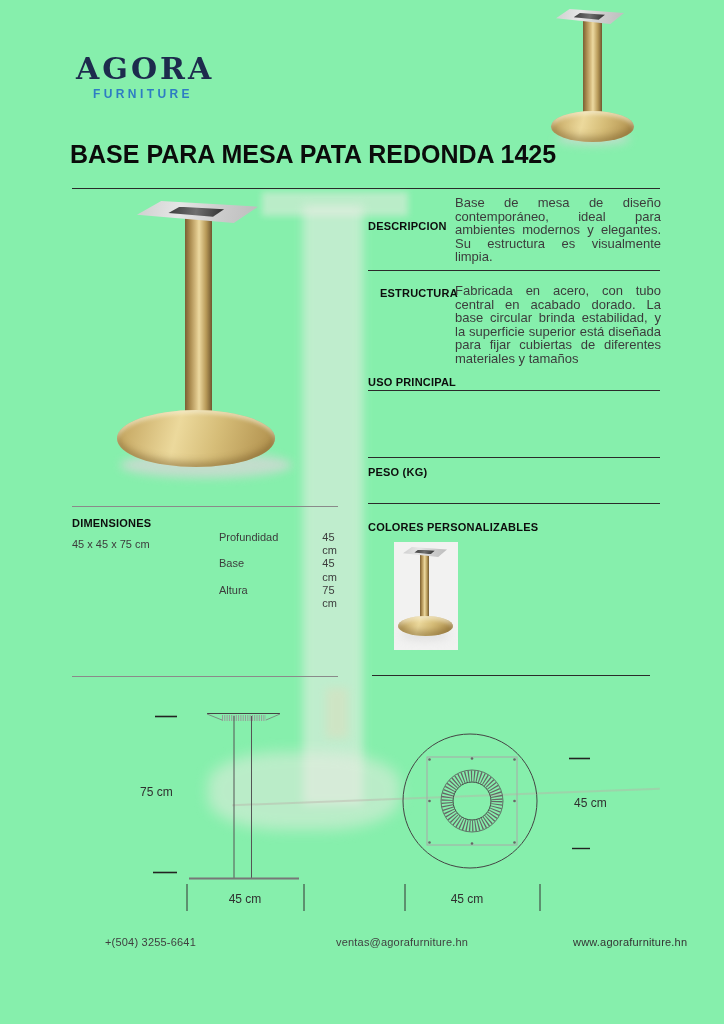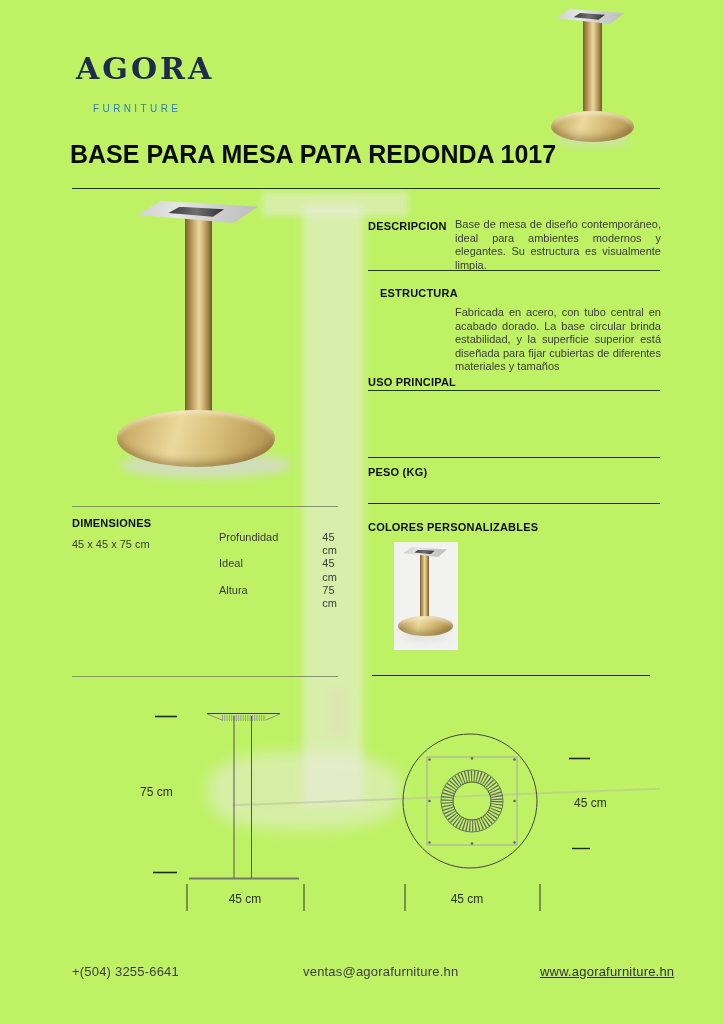--- a/index.html
+++ b/index.html
@@ -1,43 +1,43 @@
 <!DOCTYPE html>
 <html><head>
 <meta charset="utf-8">
 <style>
   html,body{margin:0;padding:0;background:#ffffff;}
   .page{
-    position:relative;width:724px;height:1024px;background:#bef264;overflow:hidden;
+    position:relative;width:724px;height:1024px;background:#86efac;overflow:hidden;
     font-family:"Liberation Sans",sans-serif;color:#2f2f2f;
   }
   
   .logo-brand{
     position:absolute;left:76px;top:52px;
     font-family:"DejaVu Serif","Liberation Serif",serif;
     font-size:30px;line-height:34px;letter-spacing:3px;color:#1d2b4d;font-weight:600;
   }
   .logo-sub{
-    position:absolute;left:93px;top:103px;
-    font-size:10px;font-weight:normal;letter-spacing:3.4px;color:#2e7cc3;
+    position:absolute;left:93px;top:87px;
+    font-size:12px;font-weight:bold;letter-spacing:3.4px;color:#2e7cc3;
   }
   
   .title{
     position:absolute;left:70px;top:140px;margin:0;width:600px;
     font-size:25px;font-weight:bold;color:#0b0b0b;letter-spacing:0px;
   }
   .rule{position:absolute;background:#2a2a2a;height:1.4px;}
   .rule.light{background:#8a8a8a;height:1px;}
   
   .sec-label{
     position:absolute;font-size:11px;font-weight:bold;color:#0d0d0d;letter-spacing:.2px;white-space:nowrap;
   }
   .sec-text{
     position:absolute;left:455px;width:206px;
-    font-size:11px;line-height:13.6px;color:#3c3c3c;text-align:justify;margin-top:22px;
+    font-size:13px;line-height:13.6px;color:#3c3c3c;text-align:justify;
   }
   
   .dim-summary{position:absolute;left:72px;top:538px;font-size:11px;color:#3c3c3c;}
   .dim-table{position:absolute;left:219px;top:531px;width:118px;font-size:11px;color:#3c3c3c;}
   .dim-row{display:flex;line-height:13.2px;gap:32px;}
   .dim-name{width:77px;}
   .dim-val{flex:1;}
   
   .plate{
     position:absolute;
@@ -65,22 +65,22 @@
     position:absolute;left:394px;top:542px;width:64px;height:108px;background:#f2f2f1;
   }
   
   .ghost{position:absolute;pointer-events:none;}
   .g-col{left:303px;top:205px;width:60px;height:600px;background:#efede8;opacity:.55;filter:blur(5px);}
   .g-top{left:262px;top:192px;width:146px;height:24px;background:#eeebe5;opacity:.5;filter:blur(3px);}
   .g-base{left:208px;top:752px;width:192px;height:78px;background:#eeebe4;opacity:.5;filter:blur(7px);border-radius:40%;}
   .g-tint{left:326px;top:688px;width:22px;height:50px;background:#e6d8b8;opacity:.4;filter:blur(4px);}
   .g-line{left:232px;top:796px;width:428px;height:1.5px;background:#b9b3a8;opacity:.45;transform:rotate(-2.2deg);}
   
-  .footer-item{position:absolute;top:964px;font-size:13px;color:#3f3f3f;letter-spacing:.2px;}
-  .footer-link{text-decoration:underline;color:#333;cursor:pointer;}
+  .footer-item{position:absolute;top:936px;font-size:11px;color:#3f3f3f;letter-spacing:.2px;margin-left:33px;}
+  .footer-link{color:#333;cursor:pointer;}
   
   svg text{font-family:"Liberation Sans",sans-serif;font-size:12px;fill:#2f2f2f;}
 </style>
 </head>
 <body>
 
 <div class="page">
 
   <div>
     <div class="ghost g-top"></div>
@@ -95,21 +95,21 @@
 
   <div>
     <div class="soft-shadow" style="left:556px;top:132px;width:74px;height:13px;"></div>
     <div class="pole" style="left:583px;top:19px;width:19px;height:98px;"></div>
     <div class="plate" style="left:556px;top:9px;width:68px;height:15px;">
         <div class="recess"></div>
       </div>
     <div class="base-disc" style="left:551px;top:111px;width:83px;height:31px;"></div>
   </div>
 
-  <h1 class="title">BASE PARA MESA PATA REDONDA 1017</h1>
+  <h1 class="title">BASE PARA MESA PATA REDONDA 1425</h1>
   <div class="rule" style="left:72px;top:188px;width:588px;"></div>
 
   <div>
     <div class="soft-shadow" style="left:120px;top:452px;width:172px;height:26px;"></div>
     <div class="pole" style="left:185px;top:216px;width:27px;height:203px;"></div>
     <div class="plate" style="left:137px;top:201px;width:121px;height:22px;">
         <div class="recess"></div>
       </div>
     <div class="base-disc" style="left:117px;top:410px;width:158px;height:57px;"></div>
   </div>
@@ -143,21 +143,21 @@
 
   <div class="rule light" style="left:72px;top:506px;width:266px;"></div>
   <div class="sec-label" style="left:72px;top:517px;">DIMENSIONES</div>
   <div class="dim-summary">45 x 45 x 75 cm</div>
   <div class="dim-table">
     <div class="dim-row">
       <span class="dim-name">Profundidad</span>
       <span class="dim-val">45 cm</span>
     </div>
     <div class="dim-row">
-      <span class="dim-name">Ideal</span>
+      <span class="dim-name">Base</span>
       <span class="dim-val">45 cm</span>
     </div>
     <div class="dim-row">
       <span class="dim-name">Altura</span>
       <span class="dim-val">75 cm</span>
     </div>
   </div>
   <div class="rule light" style="left:72px;top:676px;width:266px;"></div>
 
   <svg viewBox="72 688 588 232" style="position:absolute;left:72px;top:688px;width:588px;height:232px;">

